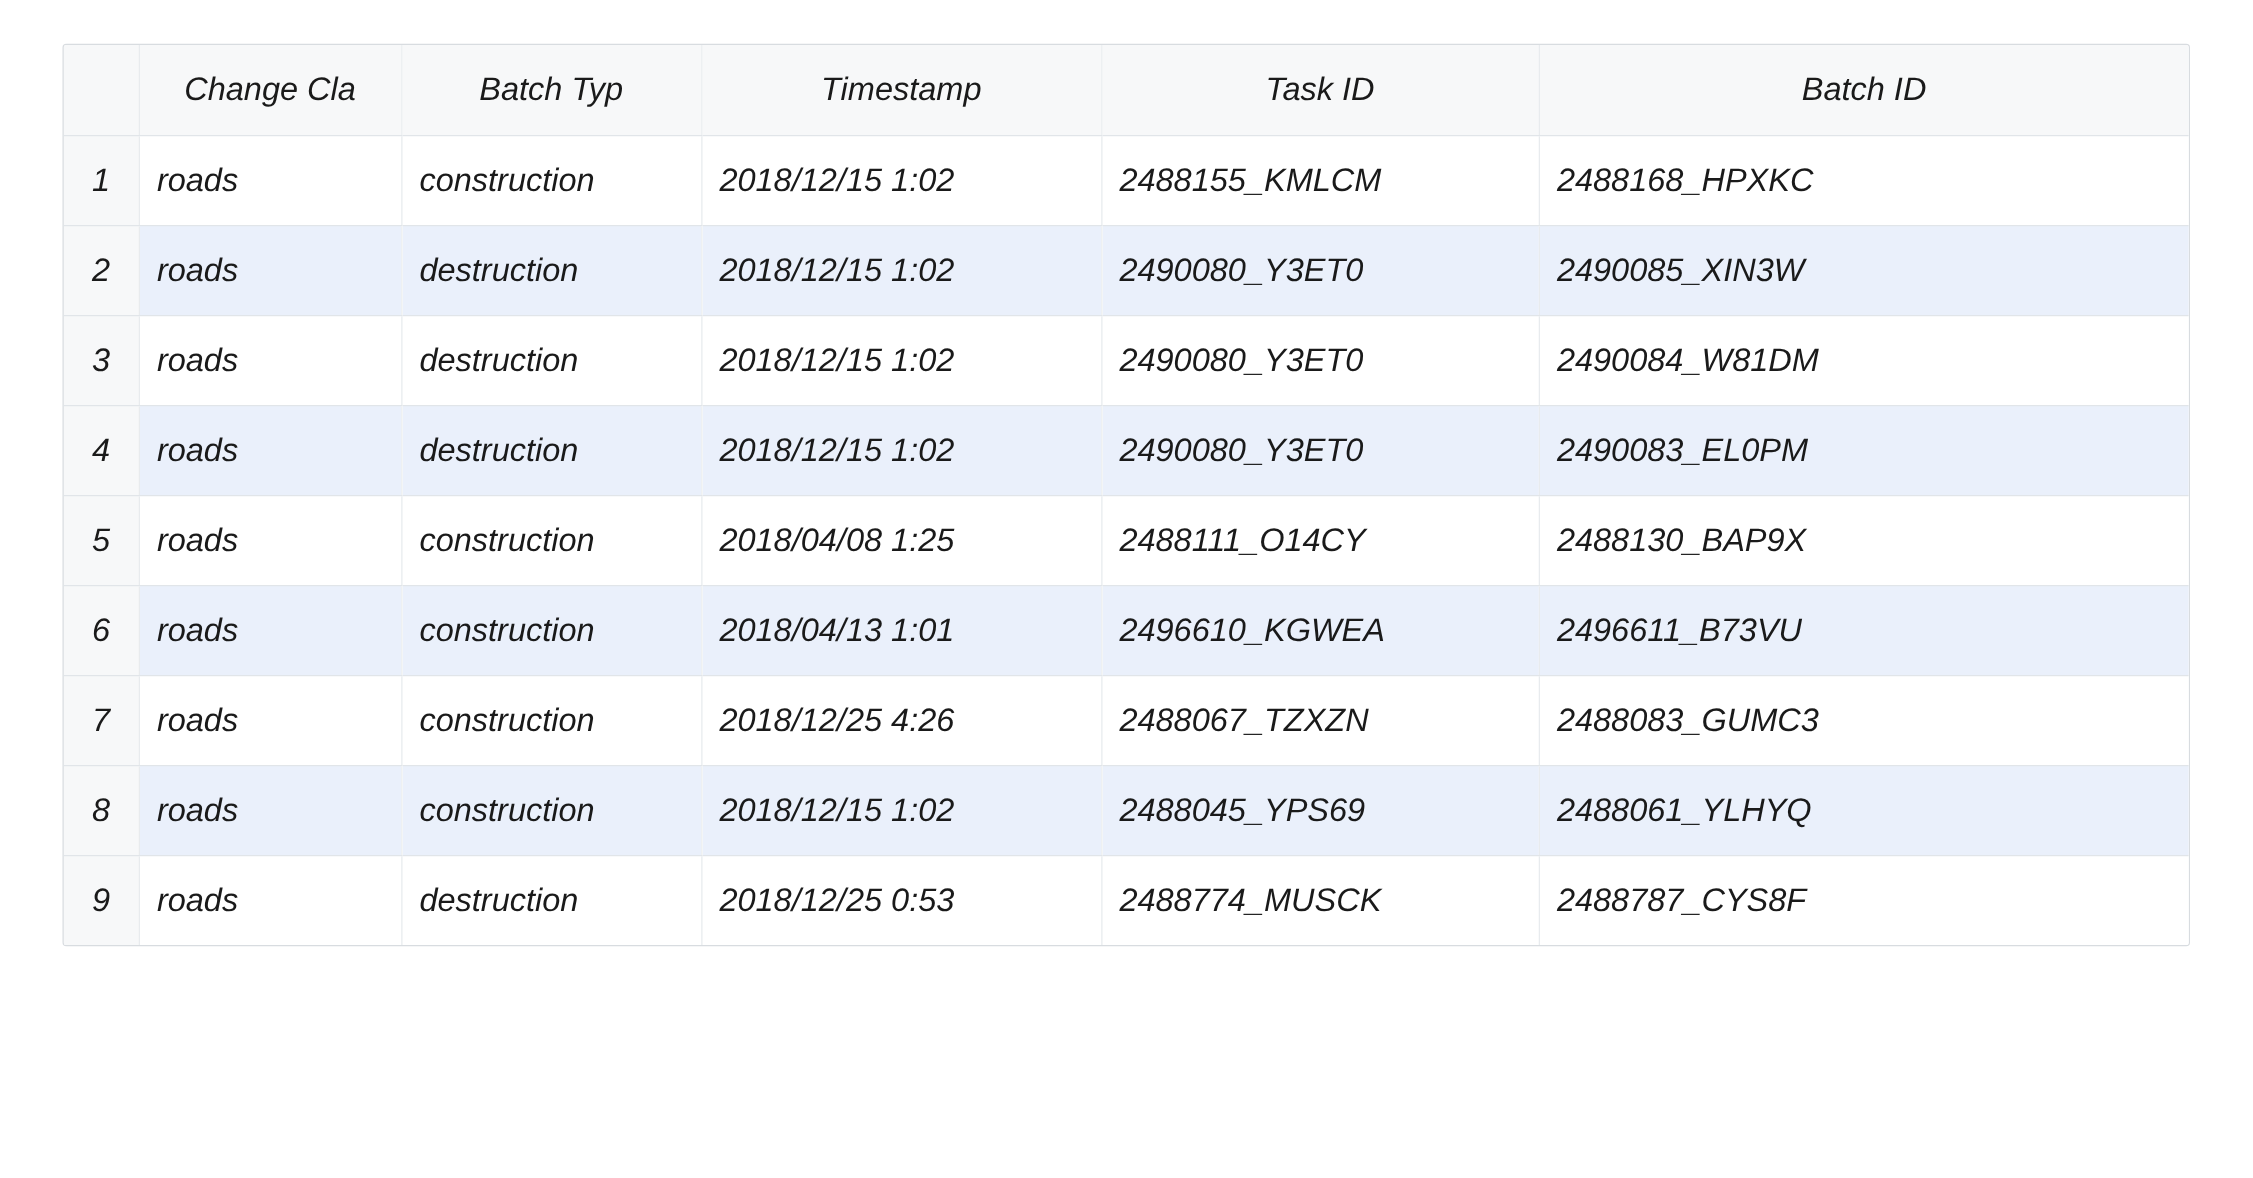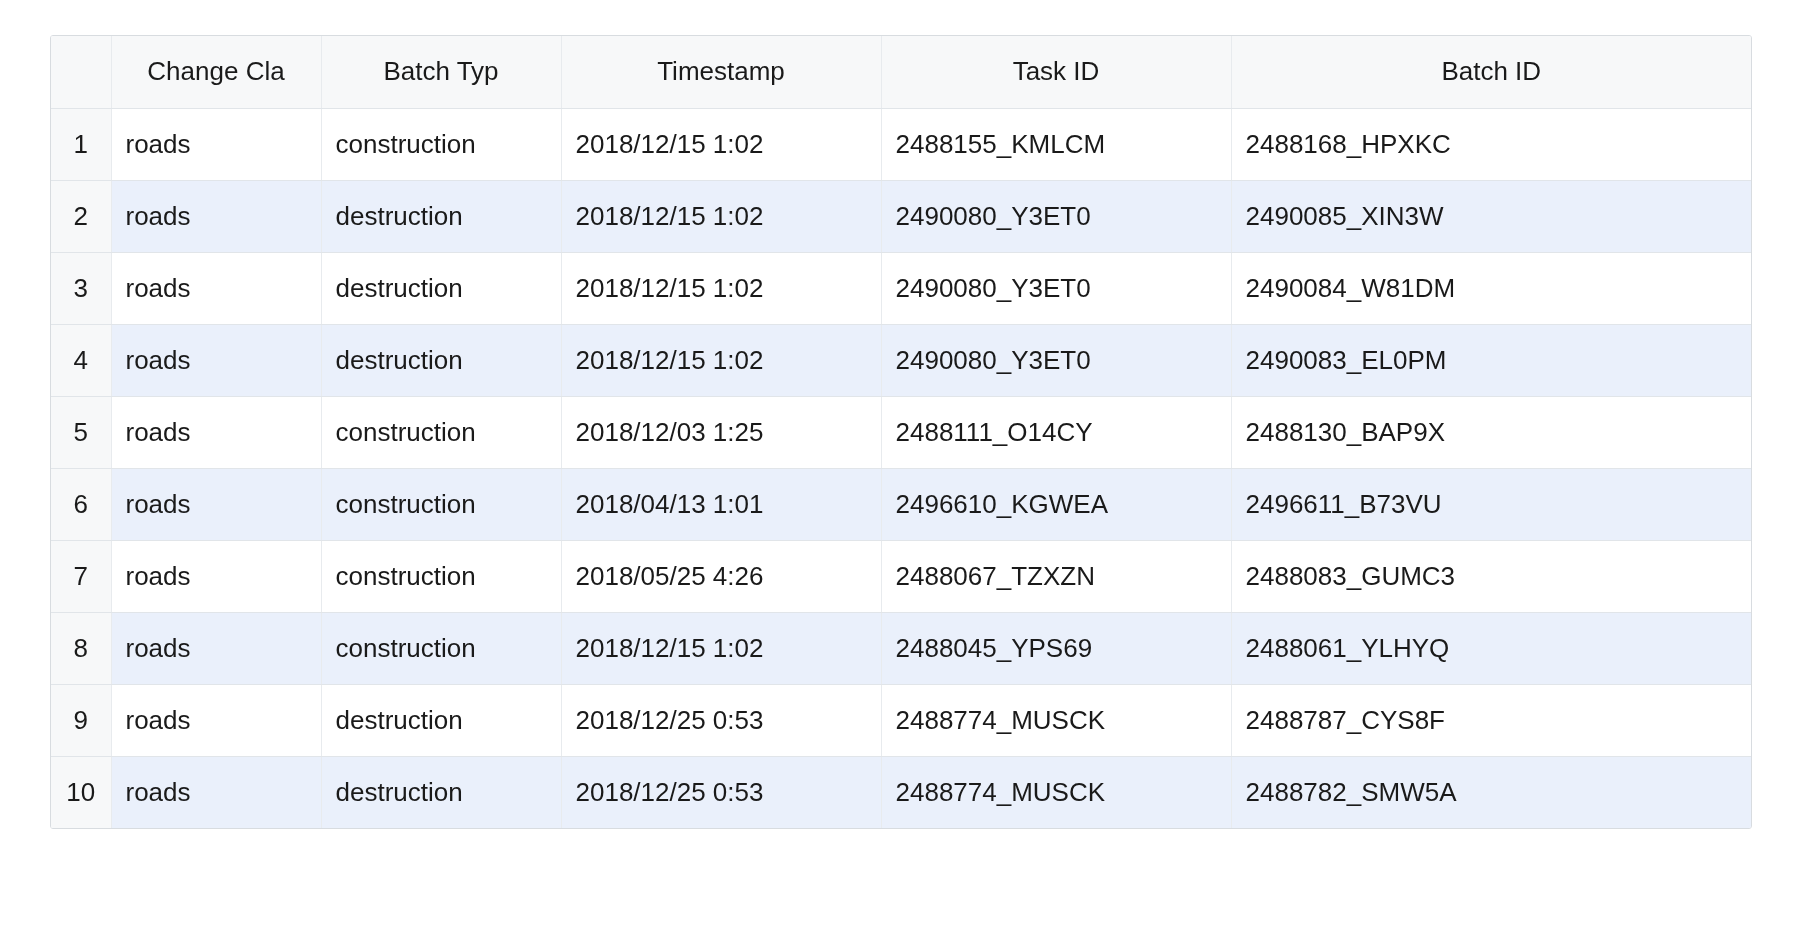--- a/index.html
+++ b/index.html
@@ -16,20 +16,21 @@
     }
     .table-wrap {
       border: 1px solid #d8dce0;
       border-radius: 3px;
       overflow: hidden;
     }
     table {
       width: 100%;
       border-collapse: collapse;
       table-layout: fixed;
+      font-style: italic;
     }
     th, td {
       text-align: left;
       font-weight: 400;
       border-bottom: 1px solid #e1e5e9;
       height: 72px;
       vertical-align: middle;
       padding: 0 14px;
       white-space: nowrap;
       overflow: hidden;
@@ -120,59 +121,51 @@
         <td>roads</td>
         <td>destruction</td>
         <td>2018/12/15 1:02</td>
         <td>2490080_Y3ET0</td>
         <td>2490083_EL0PM</td>
       </tr>
       <tr class="odd">
         <td class="rownum-col">5</td>
         <td>roads</td>
         <td>construction</td>
-        <td>2018/12/03 1:25</td>
+        <td>2018/04/08 1:25</td>
         <td>2488111_O14CY</td>
         <td>2488130_BAP9X</td>
       </tr>
       <tr class="even">
         <td class="rownum-col">6</td>
         <td>roads</td>
         <td>construction</td>
         <td>2018/04/13 1:01</td>
         <td>2496610_KGWEA</td>
         <td>2496611_B73VU</td>
       </tr>
       <tr class="odd">
         <td class="rownum-col">7</td>
         <td>roads</td>
         <td>construction</td>
-        <td>2018/05/25 4:26</td>
+        <td>2018/12/25 4:26</td>
         <td>2488067_TZXZN</td>
         <td>2488083_GUMC3</td>
       </tr>
       <tr class="even">
         <td class="rownum-col">8</td>
         <td>roads</td>
         <td>construction</td>
         <td>2018/12/15 1:02</td>
         <td>2488045_YPS69</td>
         <td>2488061_YLHYQ</td>
       </tr>
       <tr class="odd">
         <td class="rownum-col">9</td>
         <td>roads</td>
         <td>destruction</td>
         <td>2018/12/25 0:53</td>
         <td>2488774_MUSCK</td>
         <td>2488787_CYS8F</td>
       </tr>
-      <tr class="even">
-        <td class="rownum-col">10</td>
-        <td>roads</td>
-        <td>destruction</td>
-        <td>2018/12/25 0:53</td>
-        <td>2488774_MUSCK</td>
-        <td>2488782_SMW5A</td>
-      </tr>
     </tbody>
   </table>
 </div>
 
 </body></html>

